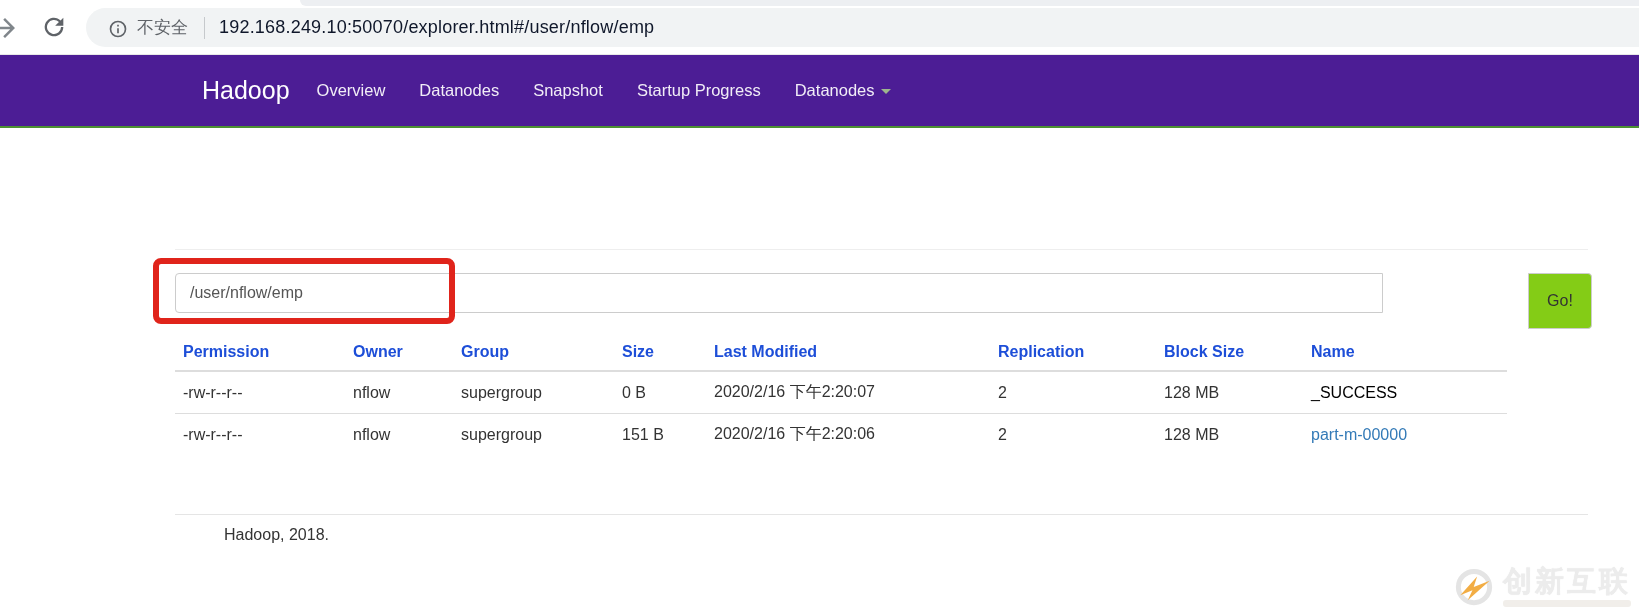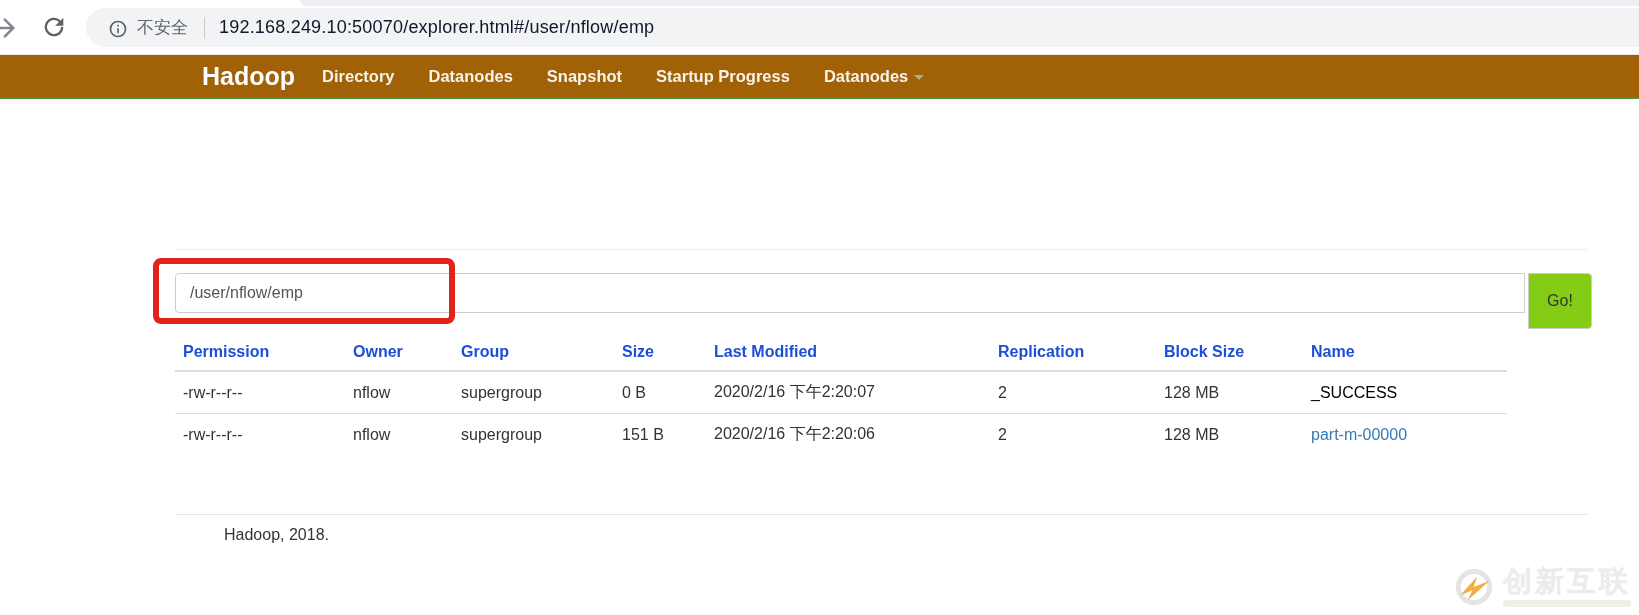--- a/index.html
+++ b/index.html
@@ -16,38 +16,38 @@
   .omnibox { position:absolute; top:8px; left:86px; right:0; height:39px;
              background:#f1f3f4; border-radius:20px 0 0 20px;
              display:flex; align-items:center; padding-left:22px; }
   .sec-chip { display:flex; align-items:flex-end; cursor:pointer; }
   .sec-text { font-size:17px; color:#5f6368; margin-left:9px; }
   .omni-divider { width:1px; height:22px; background:#c6c9cc; margin:0 14px 0 16px; }
   .omni-url { font-size:18px; color:#0f172a; letter-spacing:0.2px; white-space:nowrap; }
   .chrome-bottom-line { position:absolute; top:54px; left:0; right:0; height:1px; background:#e8e8e8; }
 
   
-  .navbar { position:absolute; top:55px; left:0; width:100%; height:44px;
-            background:#a16207; border-bottom:2px solid #4c9133;
-            display:flex; align-items:center;font-weight:bold; }
+  .navbar { position:absolute; top:55px; left:0; width:100%; height:73px;
+            background:#4c1d95; border-bottom:2px solid #4c9133;
+            display:flex; align-items:center; }
   .brand { margin-left:202px; font-size:25px; color:#ffffff; cursor:pointer; }
   .nav-links { display:flex; align-items:center; margin-left:27px; gap:34px; }
   .nav-link { font-size:16.5px; color:rgba(255,255,255,0.92); cursor:pointer; white-space:nowrap; }
   .caret { display:inline-block; margin-left:6px; vertical-align:middle;
            border-left:5px solid transparent; border-right:5px solid transparent;
            border-top:5px solid #9db68d; }
 
   
   .page-title { position:absolute; left:192px; top:180px; font-size:40px; font-weight:400; color:#333; }
   .hr1 { position:absolute; left:175px; top:249px; width:1413px; height:1px; background:#eeeeee; }
 
   .annotation-box { position:absolute; left:153px; top:258px; width:302px; height:66px;
                     border:6px solid #e0241b; border-radius:8px; z-index:5; background:transparent; }
 
-  .path-input { position:absolute; left:175px; top:273px; width:1350px; height:40px;
+  .path-input { position:absolute; left:175px; top:273px; width:1208px; height:40px;
                 border:1px solid #ccc; border-radius:4px 0 0 4px; background:#fff;
                 font-size:16px; color:#555; padding:0 14px;
                 font-family:"Liberation Sans","DejaVu Sans",sans-serif; outline:none; }
   .go-btn { position:absolute; left:1528px; top:273px; width:64px; height:56px;
             border:1px solid #ccc; border-radius:0 4px 4px 0; background:#84cc16;
             font-size:16px; color:#333; cursor:pointer;
             font-family:"Liberation Sans","DejaVu Sans",sans-serif; }
 
   
   table.files { position:absolute; left:175px; top:334px; width:1332px; border-collapse:collapse; }
@@ -101,21 +101,21 @@
       </div>
       <div class="omni-divider"></div>
       <span class="omni-url">192.168.249.10:50070/explorer.html#/user/nflow/emp</span>
     </div>
     <div class="chrome-bottom-line"></div>
   </div>
 
   <div class="navbar">
     <div class="brand">Hadoop</div>
     <div class="nav-links">
-      <span class="nav-link">Directory</span>
+      <span class="nav-link">Overview</span>
       <span class="nav-link">Datanodes</span>
       <span class="nav-link">Snapshot</span>
       <span class="nav-link">Startup Progress</span>
       <span class="nav-link"><span>Datanodes</span><span class="caret"></span></span>
     </div>
   </div>
 
   <div class="hr1"></div>
 
   <input class="path-input" type="text" value="/user/nflow/emp" style="">

